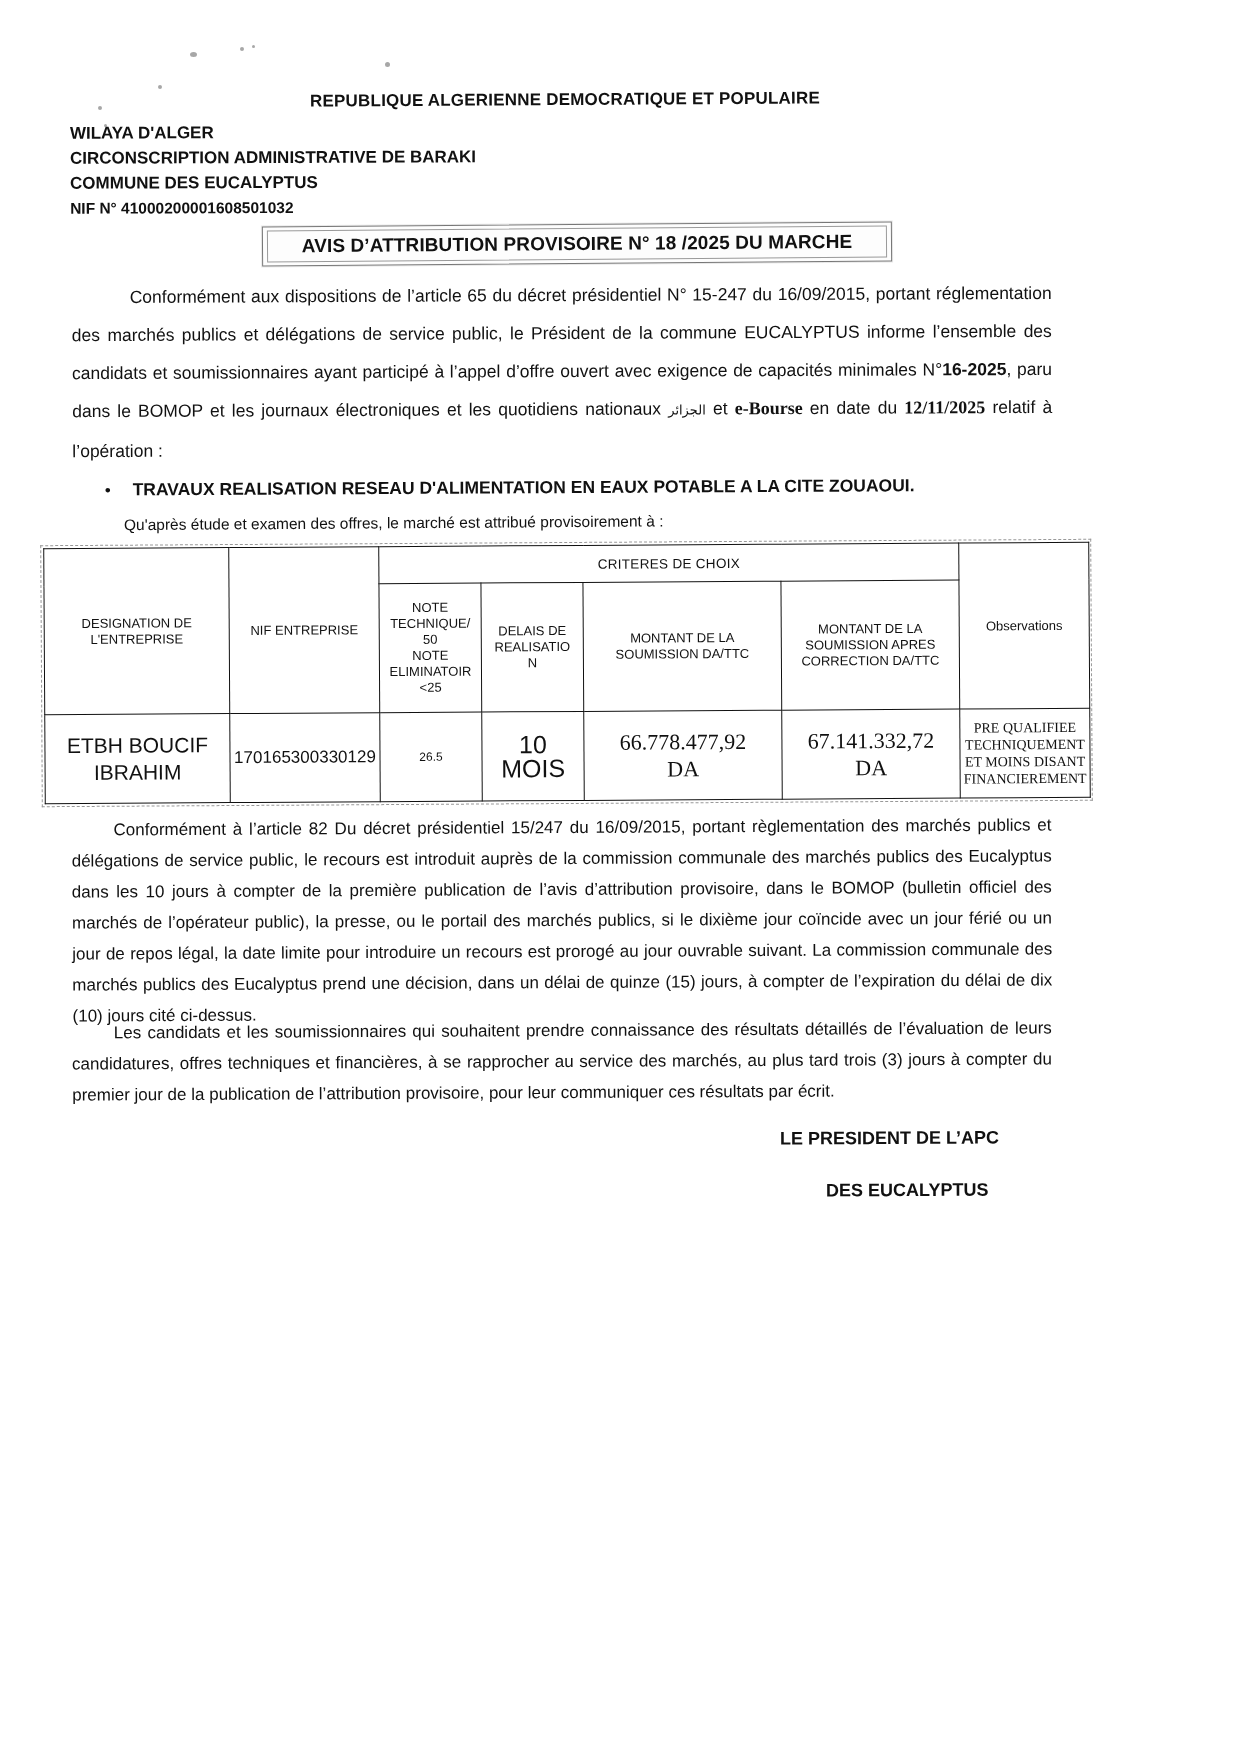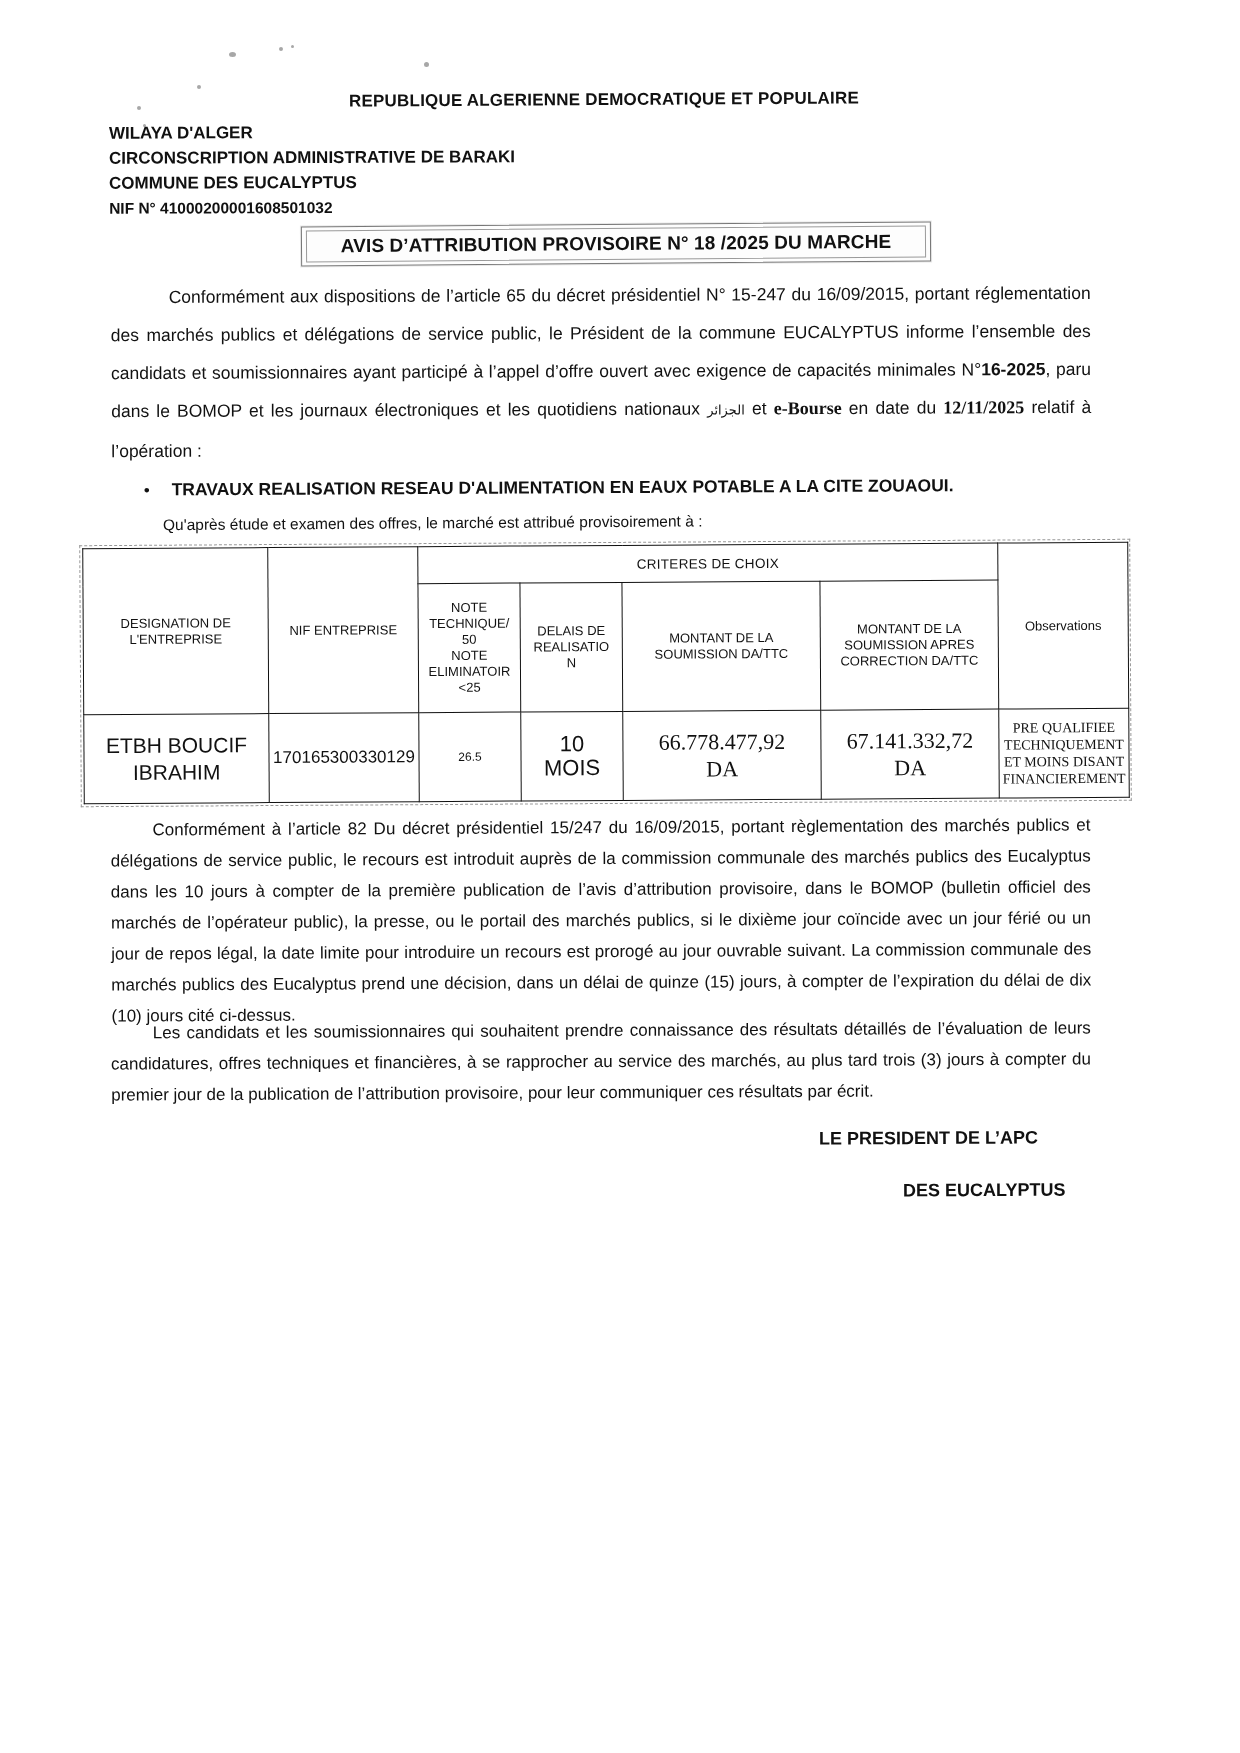--- a/index.html
+++ b/index.html
@@ -13,21 +13,20 @@
     position: relative;
     font-family: "Liberation Sans", sans-serif;
     color: #111;
     overflow: hidden;
   }
 
   .page {
     position: absolute;
     inset: 0;
     padding: 0;
-    margin-left: 39px;
   }
 
   
   .speck {
     position: absolute;
     background: #8a8a8a;
     border-radius: 50%;
     opacity: .75;
   }
 
@@ -188,21 +187,21 @@
   .c-obs   { width: 130px; }
 
   td.row-cell { height: 82px; }
   .v-name {
     font-size: 21px;
     font-weight: bold;
     line-height: 27px;
   }
   .v-nif { font-size: 17px; font-weight: bold; }
   .v-note { font-size: 12px; font-weight: bold; }
-  .v-delai { font-size: 22px; font-weight: bold; line-height: 24px; }
+  .v-delai { font-size: 25px; font-weight: bold; line-height: 24px; }
   .v-amount {
     font-family: "Liberation Serif", serif;
     font-size: 22px;
     font-weight: bold;
     line-height: 27px;
   }
   .v-obs {
     font-family: "Liberation Serif", serif;
     font-size: 14px;
     font-weight: bold;
@@ -235,21 +234,21 @@
     position: absolute;
     left: 780px;
     top: 1128px;
     font-size: 18px;
     font-weight: bold;
     white-space: nowrap;
     transform: rotate(-0.3deg);
   }
   .sig2 {
     position: absolute;
-    left: 864px;
+    left: 826px;
     top: 1180px;
     font-size: 18px;
     font-weight: bold;
     white-space: nowrap;
     transform: rotate(-0.3deg);
   }
 
   
   .footer {
     position: absolute;

